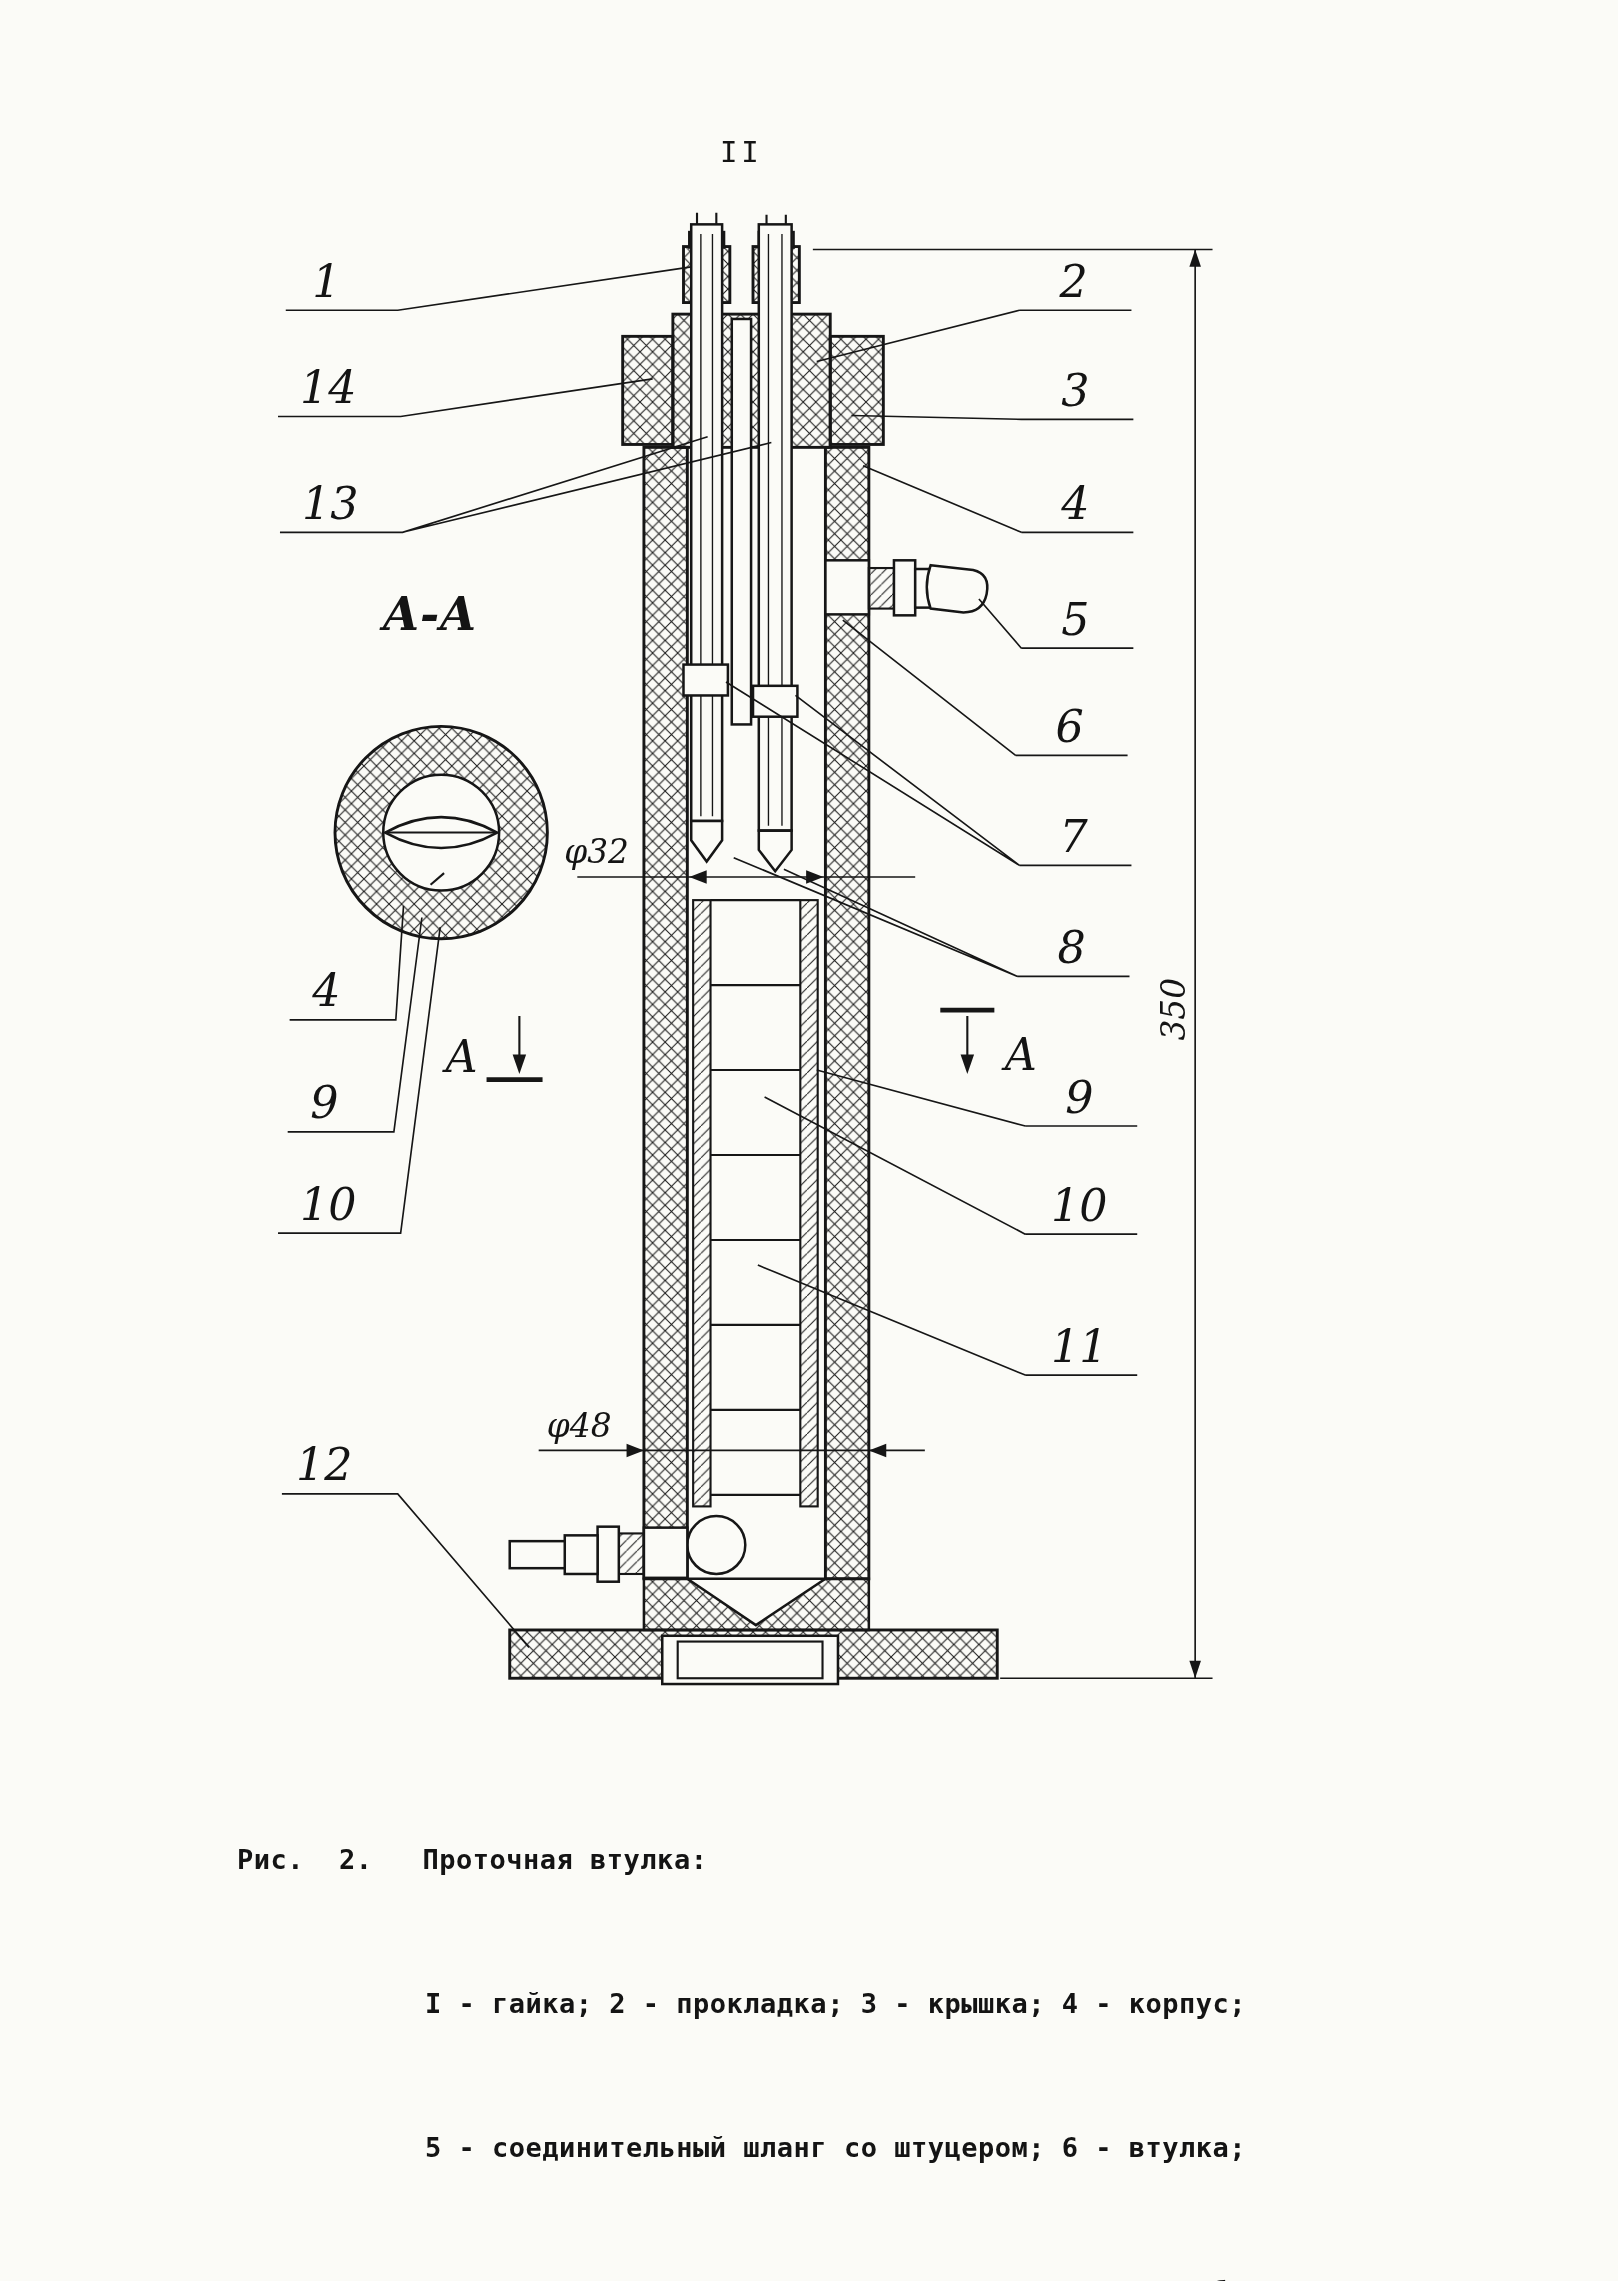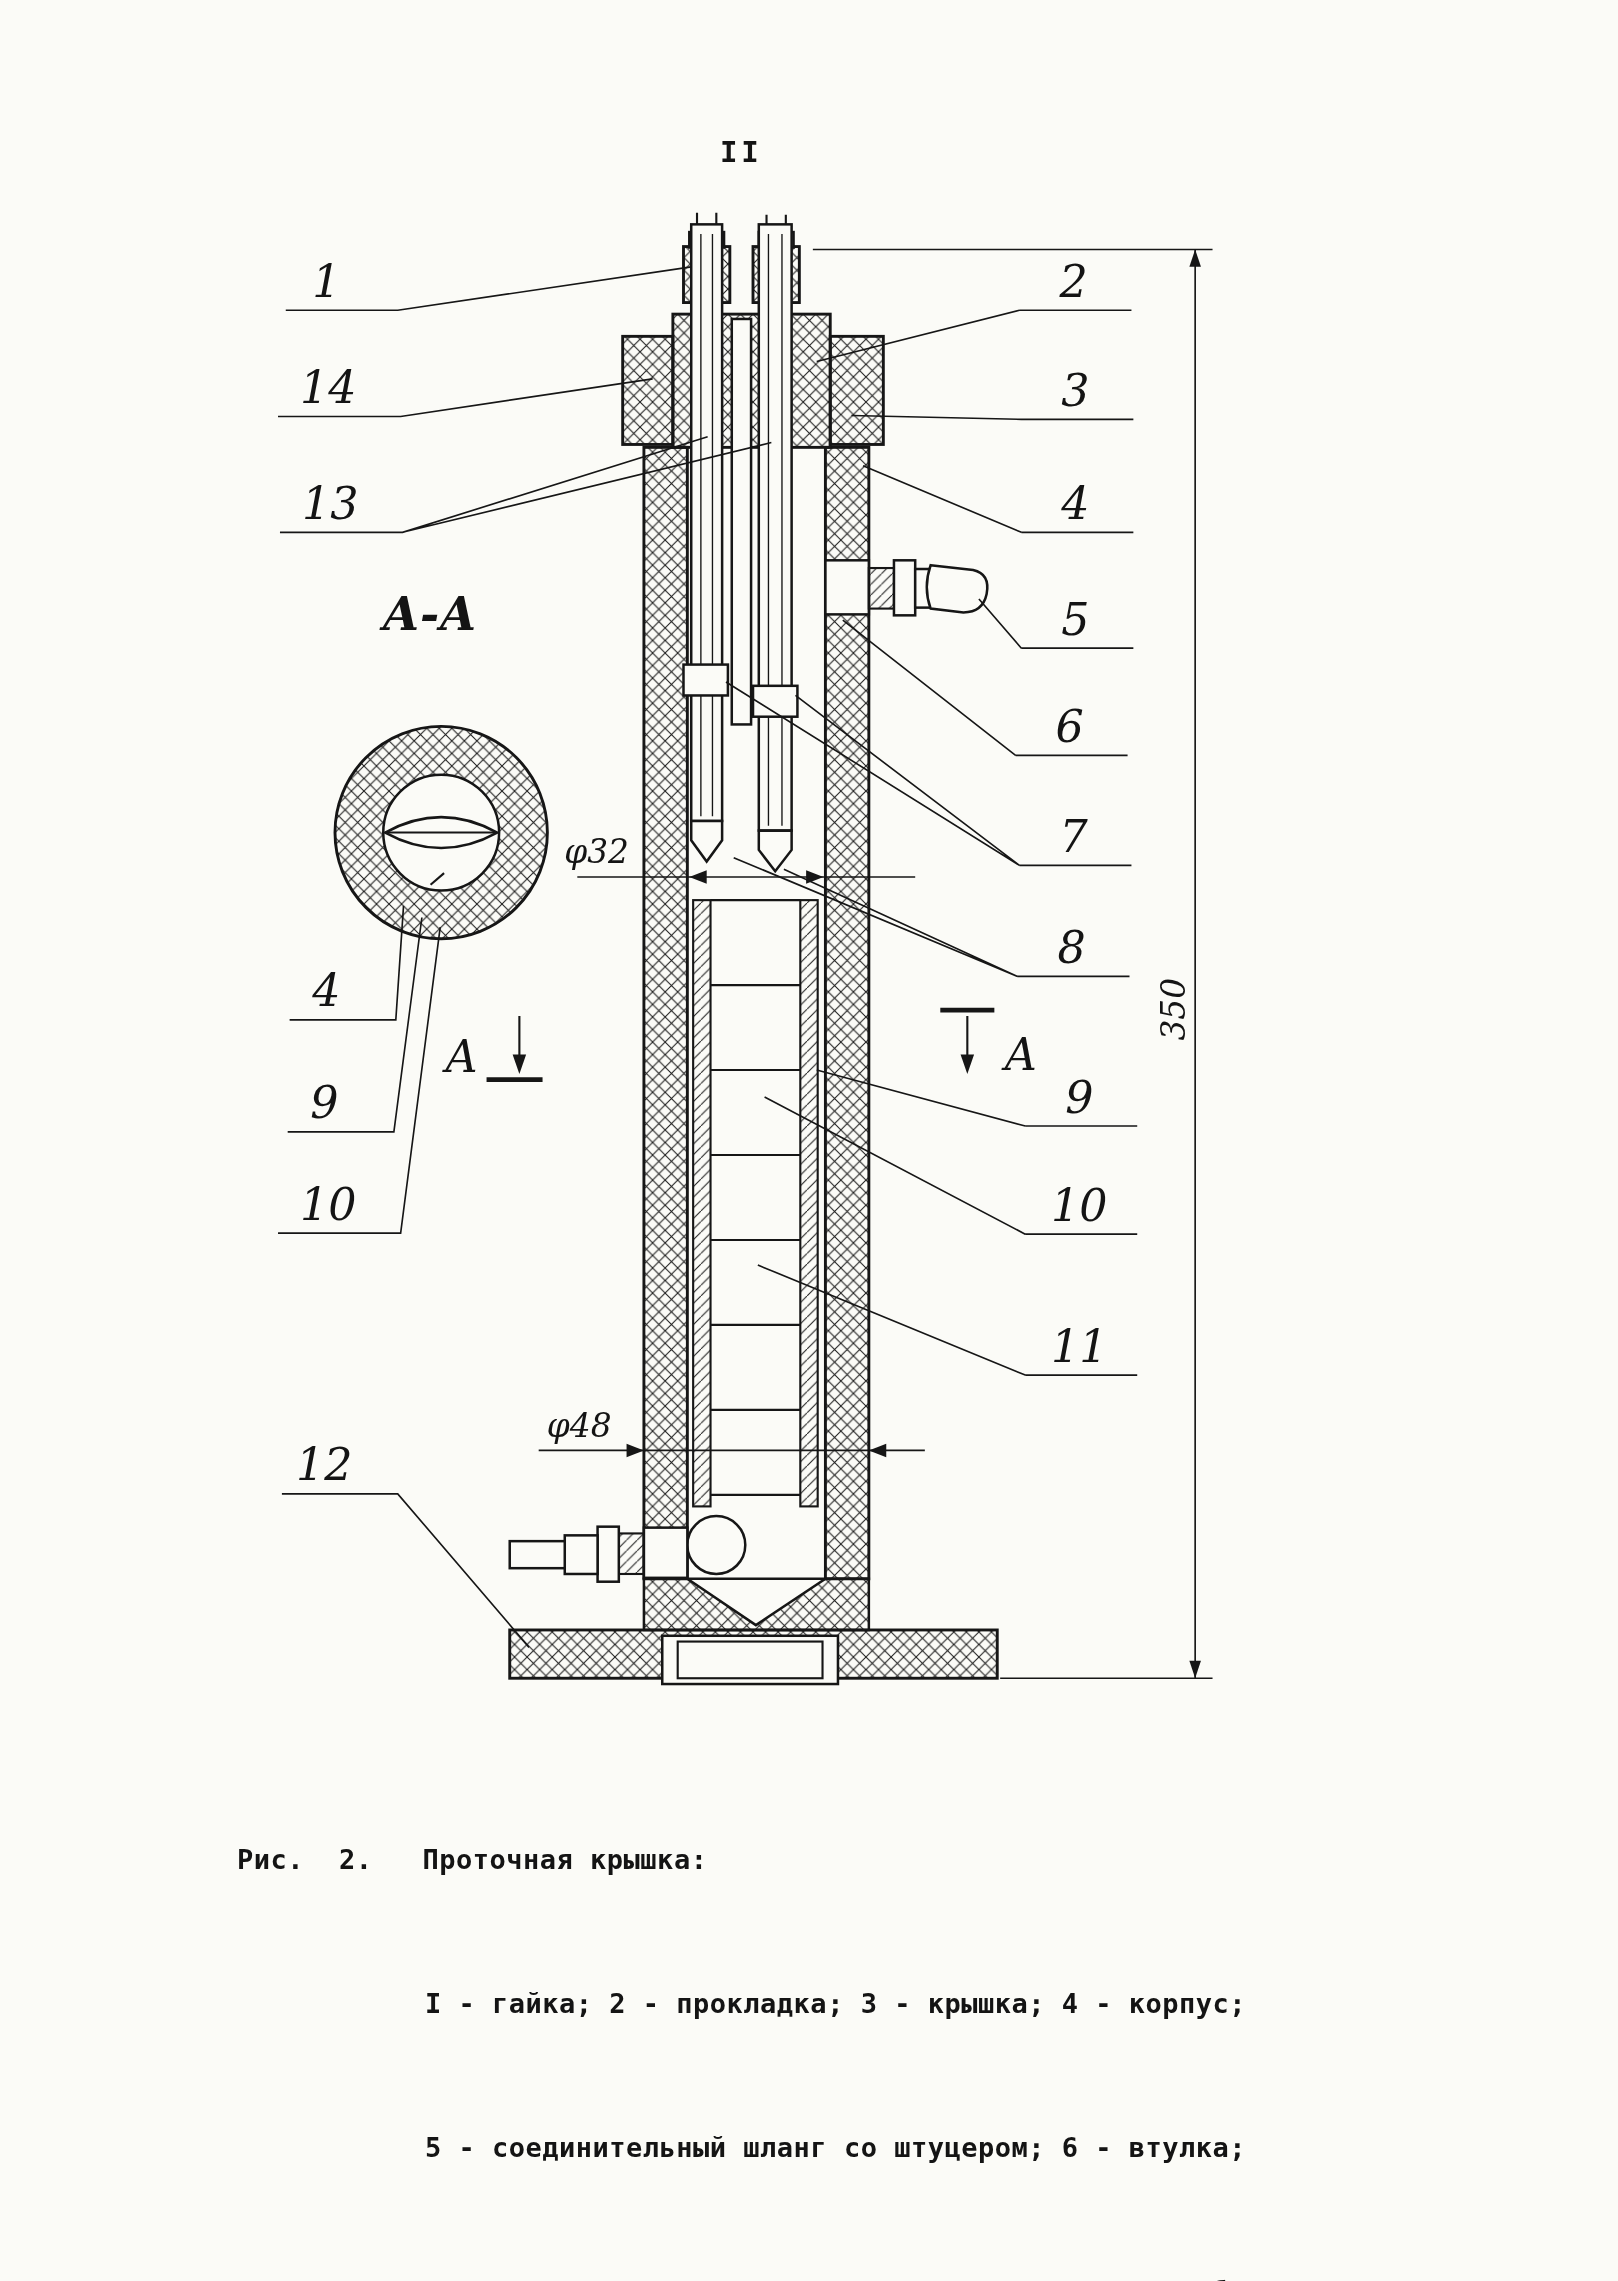--- a/index.html
+++ b/index.html
@@ -1,19 +1,19 @@
 <!DOCTYPE html>
 <html><head>
 <meta charset="utf-8">
 <style>
   html,body{margin:0;padding:0;background:#e8e8e4;}
   .page{position:relative;width:1618px;height:2282px;background:#fbfbf7;overflow:hidden;
         font-family:"DejaVu Sans Mono","Liberation Mono",monospace;color:#141414;}
   .drawing-svg{position:absolute;left:0;top:0;width:1618px;height:2282px;}
-  .page-number{position:absolute;left:720px;top:135px;font-size:29px;font-weight:700;letter-spacing:3.9px;}
+  .page-number{position:absolute;left:720px;top:135px;font-size:29px;font-weight:400;letter-spacing:3.9px;}
   .caption{position:absolute;left:237px;top:1740px;font-size:27px;font-weight:700;
            line-height:48px;letter-spacing:0.5px;white-space:pre;}
   .cap-first{display:flex;}
   .cap-num{margin-left:35px;}
   .cap-title{margin-left:50px;}
   .cap-line{margin-left:188px;text-align:right;}
 
   
   .xh{fill:url(#xh);stroke:#161616;stroke-width:3;}
   .dh{fill:url(#dh);stroke:#161616;stroke-width:2.2;}
@@ -200,21 +200,21 @@
       <text class="callout" x="336" y="1158" text-anchor="middle">9</text>
       <text class="callout" x="340" y="1263" text-anchor="middle">10</text>
       <text class="callout" x="336" y="1533" text-anchor="middle">12</text>
     </g>
   </svg>
 
   <div class="caption">
     <div class="cap-first">
       <span>Рис.</span>
       <span class="cap-num">2.</span>
-      <span class="cap-title">Проточная крышка:</span>
+      <span class="cap-title">Проточная втулка:</span>
     </div>
     <div class="cap-line">I - гайка; 2 - прокладка; 3 - крышка; 4 - корпус;</div>
     <div class="cap-line">5 - соединительный шланг со штуцером; 6 - втулка;</div>
     <div class="cap-line">7 - прокладка; 8 - электрод; 9 - кассета для об-</div>
     
     
   </div>
 
 </div>
 

